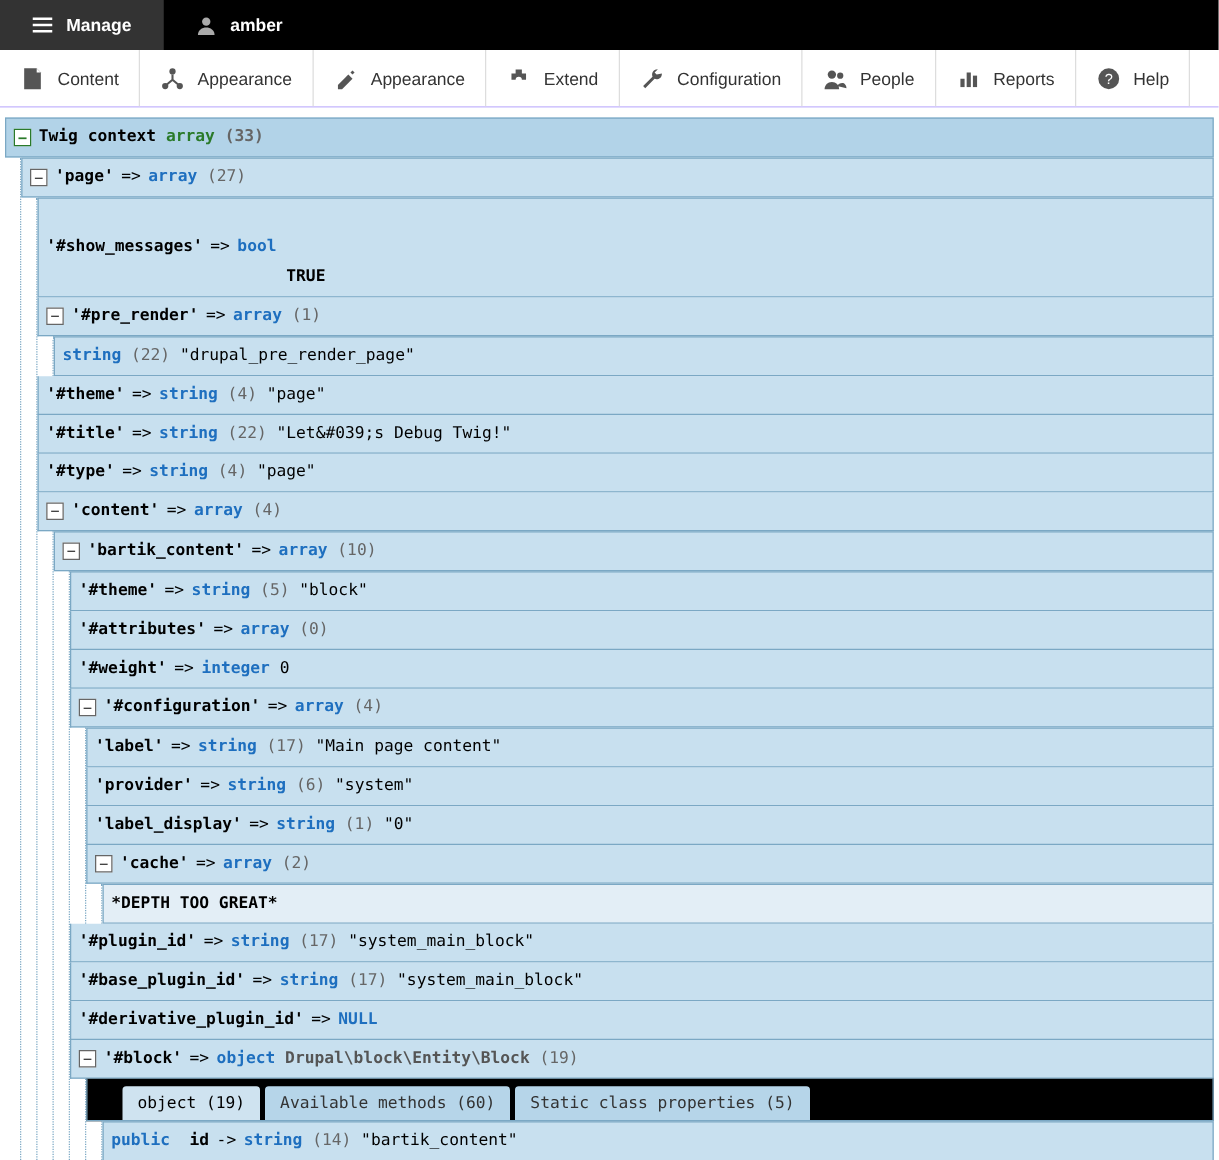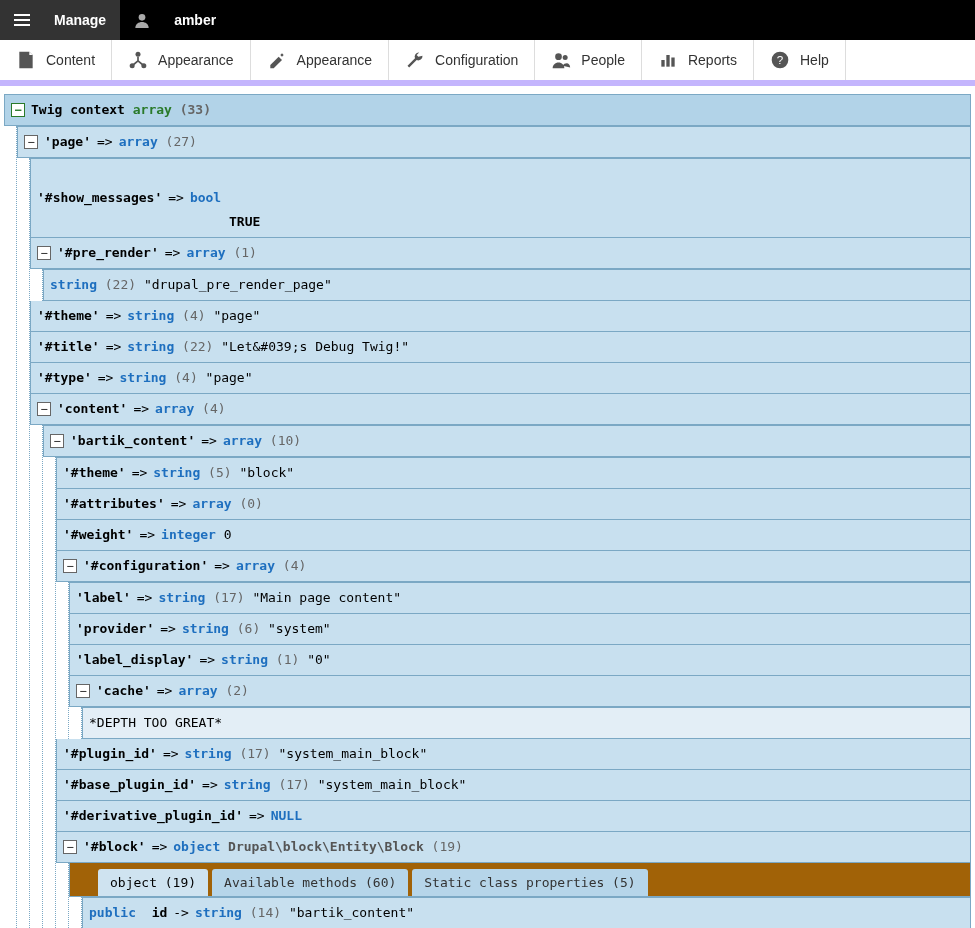--- a/index.html
+++ b/index.html
@@ -1,21 +1,21 @@
 <!DOCTYPE html>
 <html><head>
 <meta charset="utf-8">
 <style>
 * { box-sizing: border-box; margin: 0; padding: 0; }
 body { font-family: "Lucida Grande", Verdana, sans-serif; font-size: 12px; background: #fff; width: 975px; }
 .topbar { background: #000; color: #fff; display: flex; height: 40px; align-items: center; gap: 0; }
-.topbar-item { display: flex; align-items: center; padding: 0 14px; height: 100%; gap: 24px; font-weight: bold; font-size: 14px; cursor: pointer; }
+.topbar-item { display: flex; align-items: center; padding: 0 26px; height: 100%; gap: 11px; font-weight: bold; font-size: 14px; cursor: pointer; }
 .topbar-item.active { background: #333; }
 .topbar-item .ti-icon { width: 16px; height: 16px; display: inline-block; }
-.adminbar { background: #fff; border-bottom: 6px solid #c4b5fd; display: flex; height: 46px; }
+.adminbar { background: #fff; border-bottom: 1px solid #c4b5fd; display: flex; height: 46px; }
 .adminbar-item { display: flex; align-items: center; padding: 0 16px; gap: 10px; border-right: 1px solid #ddd; cursor: pointer; font-size: 14px; color: #333; }
 .adminbar-item .ai-icon { width: 20px; height: 20px; display: inline-block; }
 
 .debug { margin: 8px 4px 0 4px; font-family: "Menlo","Consolas",monospace; font-size: 13px; }
 .row { display: flex; align-items: center; border: 1px solid #7ba8c4; background: #c8e0ef; padding: 4px 6px; border-top: none; line-height: 22px; }
 .row:first-child { border-top: 1px solid #7ba8c4; }
 .row.head { background: #b2d3e8; font-weight: bold; }
 .toggle { width: 14px; height: 14px; border: 1px solid #666; background: #fff; display: inline-flex; align-items: center; justify-content: center; font-size: 12px; line-height: 10px; margin-right: 6px; cursor: pointer; user-select: none; color: #333; flex-shrink: 0;}
 .toggle.green { border-color: #2a7a2a; color: #2a7a2a; }
 .spacer { display:inline-block; width:18px; flex-shrink:0; }
@@ -23,22 +23,22 @@
 .k-arrow { color: #000; margin: 0 6px; }
 .k-type { color: #1e6fbf; font-weight: bold; }
 .k-count { color: #666; }
 .k-val { color: #000; }
 .k-bool { color: #000; font-weight: bold; margin-top: 48px; }
 .k-int { color: #000; }
 .k-null { color: #1e6fbf; font-weight: bold; }
 .k-green { color: #2a7a2a; font-weight: bold; }
 .k-obj { color: #555; font-weight: bold; }
 .indent { border-left: 1px dotted #7ba8c4; margin-left: 12px; }
-.row.plain { background:#e3eef6; font-weight:normal; }
-.tabs { display:flex; background:#a16207; border:1px solid #7ba8c4; border-top:none; padding:6px 6px 0 6px; gap:4px; }
+.row.plain { background:#e3eef6; font-weight:bold; }
+.tabs { display:flex; background:#000000; border:1px solid #7ba8c4; border-top:none; padding:6px 6px 0 6px; gap:4px; }
 .tabs .spacer{margin-top:-6px;}
 .tab { padding:6px 12px; font-family:"Menlo","Consolas",monospace; font-size:13px; cursor:pointer; border-top-left-radius:3px; border-top-right-radius:3px; }
 .tab.active { background:#cfe3f0; }
 .tab.inactive { background:#b6d5e9; color:#333; }
 .k-public{color:#1e6fbf;font-weight:bold;}
 .k-protected{color:#1e6fbf;font-weight:bold;}
 </style>
 </head>
 <body>
 
@@ -83,20 +83,26 @@
     </div>
   <div class="adminbar-item">
       <span class="ai-icon"><svg viewBox="0 0 24 24" fill="#555">
           <path d="M4 18l10-10 4 4-10 10H4z"></path>
           <path d="M16 6l2-2 2 2-2 2z"></path>
         </svg></span>
       <span>Appearance</span>
     </div>
   <div class="adminbar-item">
       <span class="ai-icon"><svg viewBox="0 0 24 24" fill="#555">
+          <path d="M9 3h6v4h4v6h-4a3 3 0 00-6 0H5V7h4z"></path>
+        </svg></span>
+      <span>Extend</span>
+    </div>
+  <div class="adminbar-item">
+      <span class="ai-icon"><svg viewBox="0 0 24 24" fill="#555">
           <path d="M21 7a5 5 0 01-7 5L5 21l-2-2 9-9a5 5 0 015-7l-3 3 2 2z"></path>
         </svg></span>
       <span>Configuration</span>
     </div>
   <div class="adminbar-item">
       <span class="ai-icon"><svg viewBox="0 0 24 24" fill="#555">
           <circle cx="9" cy="8" r="4"></circle>
           <circle cx="17" cy="9" r="3"></circle>
           <path d="M2 22c0-4 3-7 7-7s7 3 7 7m-2-3c1-2 3-3 5-3s4 2 4 5"></path>
         </svg></span>

